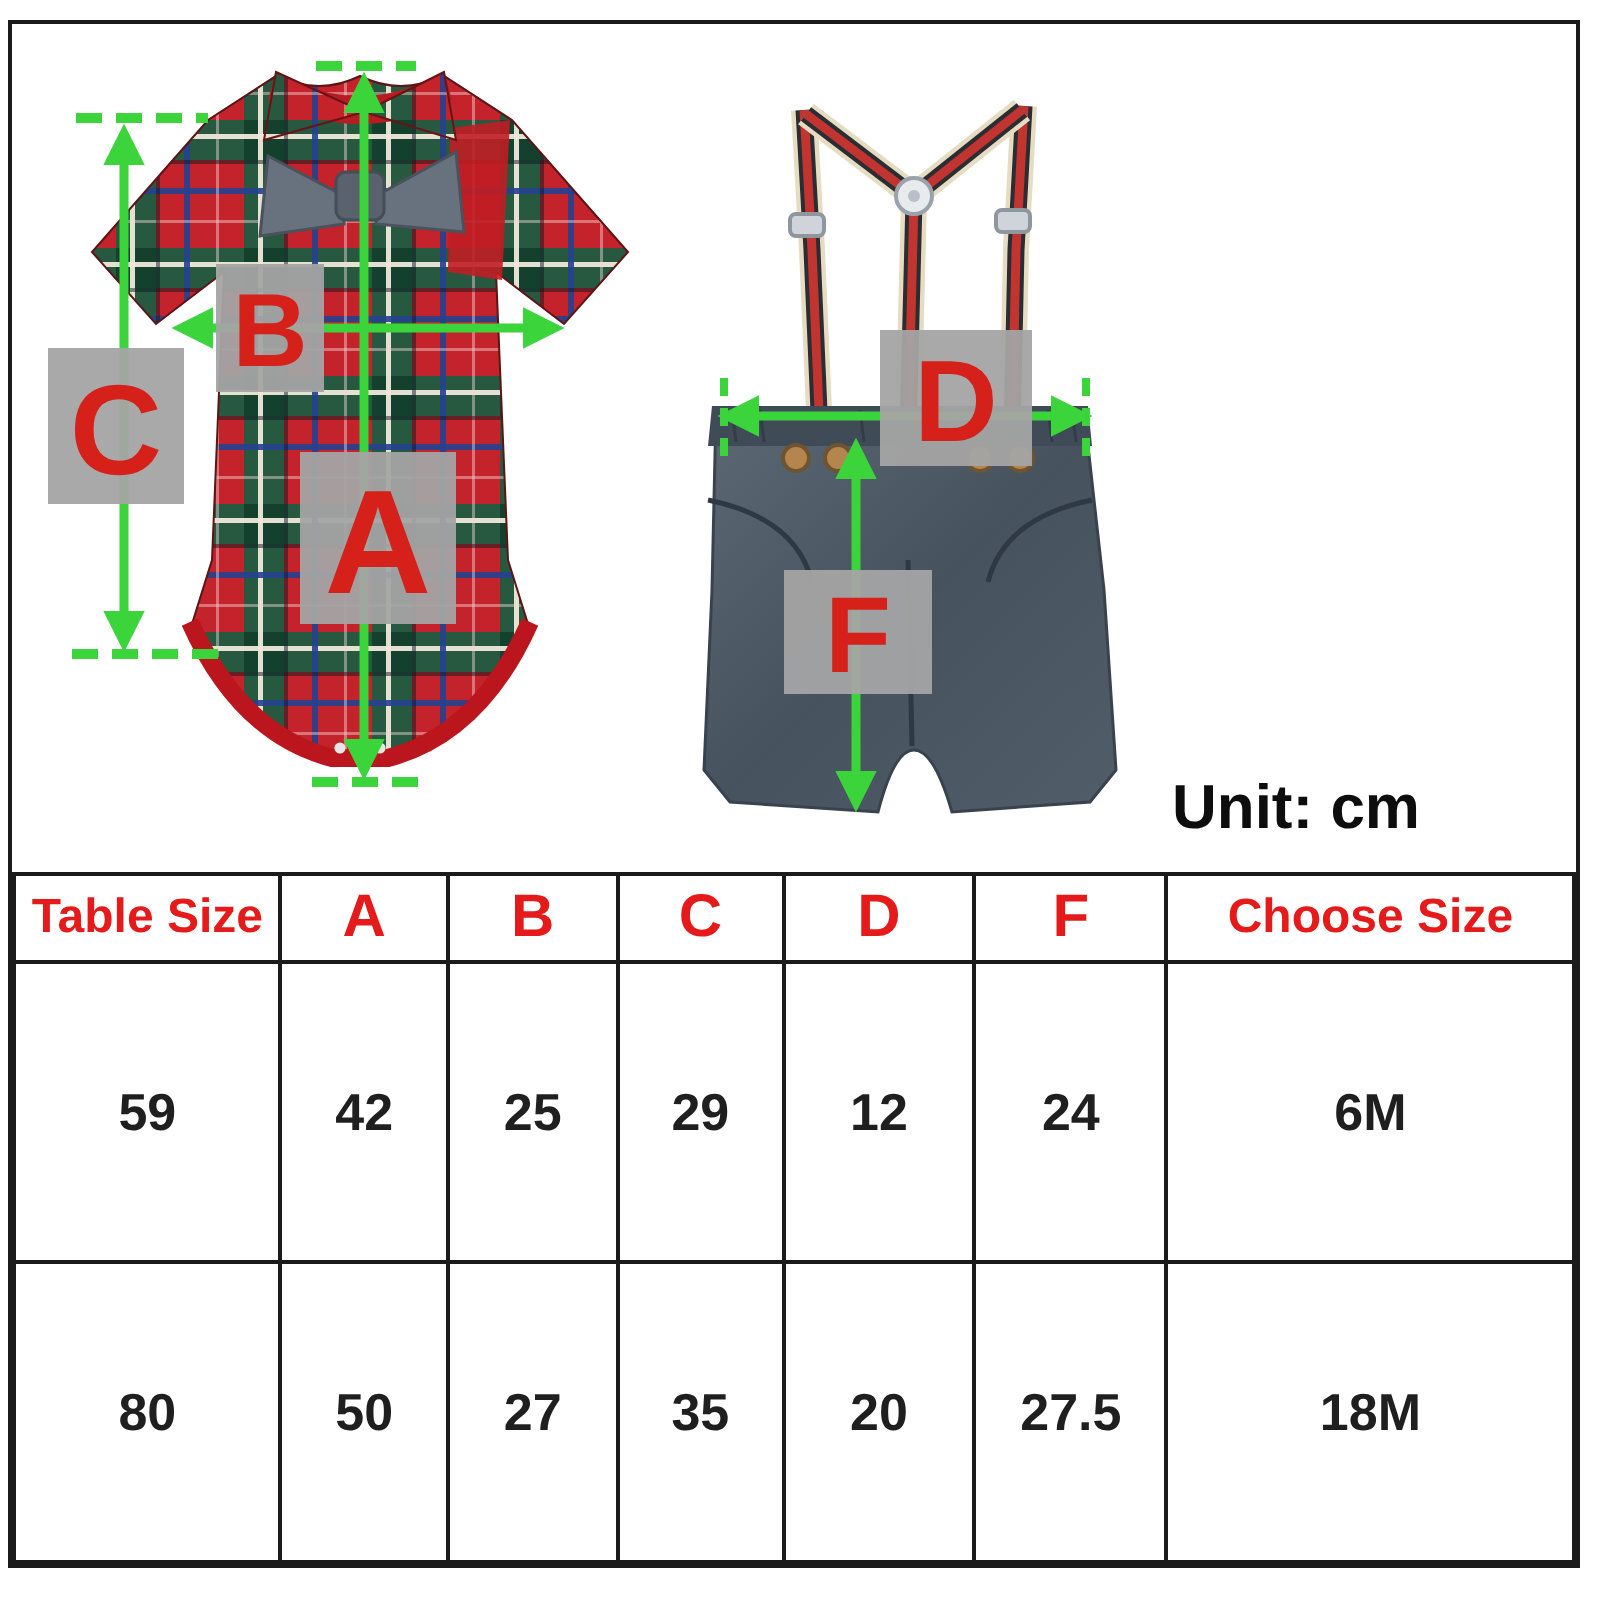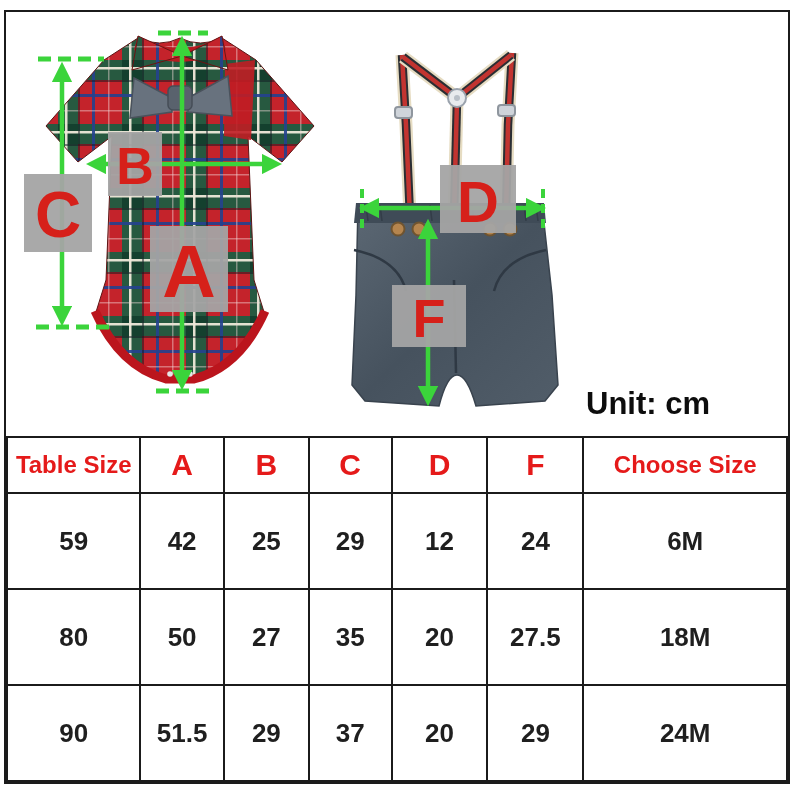--- a/index.html
+++ b/index.html
@@ -6,21 +6,21 @@
   .page{position:relative;width:800px;height:800px;background:#ffffff;overflow:hidden;
         font-family:"Liberation Sans",sans-serif;}
   .frame{position:absolute;left:4px;top:10px;width:786px;height:774px;
          border:2px solid #1b1b1b;background:#ffffff;box-sizing:border-box;}
   .photo-area{position:relative;width:100%;height:424px;background:#ffffff;overflow:hidden;}
   .romper-svg{position:absolute;left:14px;top:10px;}
   .shorts-svg{position:absolute;left:334px;top:33px;}
   .unit-label{position:absolute;left:580px;top:374px;font-size:31px;font-weight:700;color:#0d0d0d;}
   .size-table{width:100%;height:346px;border-collapse:collapse;table-layout:fixed;}
   .size-table th,.size-table td{border:2px solid #1b1b1b;text-align:center;vertical-align:middle;padding:0;}
-  .size-table thead tr{height:56px;}
+  .size-table thead tr{height:44px;}
   .size-table tbody tr{height:70px;}
   .hdr{color:#e51a1a;font-weight:700;}
   .hdr-text{font-size:24px;}
   .hdr-letter{font-size:30px;}
   .cell{font-size:26px;font-weight:700;color:#1f1f1f;}
   .mletter{fill:#d6201a;font-weight:700;font-family:"Liberation Sans",sans-serif;}
   .garrow{stroke:#3bd43b;stroke-width:4.5;}
   .gdash{stroke:#3bd43b;stroke-width:5;stroke-dasharray:13 7;}
   .gdash2{stroke:#3bd43b;stroke-width:4;stroke-dasharray:9 6;}
   .gbox{fill:#a4a4a4;opacity:0.95;}
@@ -193,26 +193,17 @@
         </tr>
         <tr>
           <td class="cell">80</td>
           <td class="cell">50</td>
           <td class="cell">27</td>
           <td class="cell">35</td>
           <td class="cell">20</td>
           <td class="cell">27.5</td>
           <td class="cell">18M</td>
         </tr>
-        <tr>
-          <td class="cell">90</td>
-          <td class="cell">51.5</td>
-          <td class="cell">29</td>
-          <td class="cell">37</td>
-          <td class="cell">20</td>
-          <td class="cell">29</td>
-          <td class="cell">24M</td>
-        </tr>
       </tbody>
     </table>
 
   </div>
 </div>
 
 </body></html>

